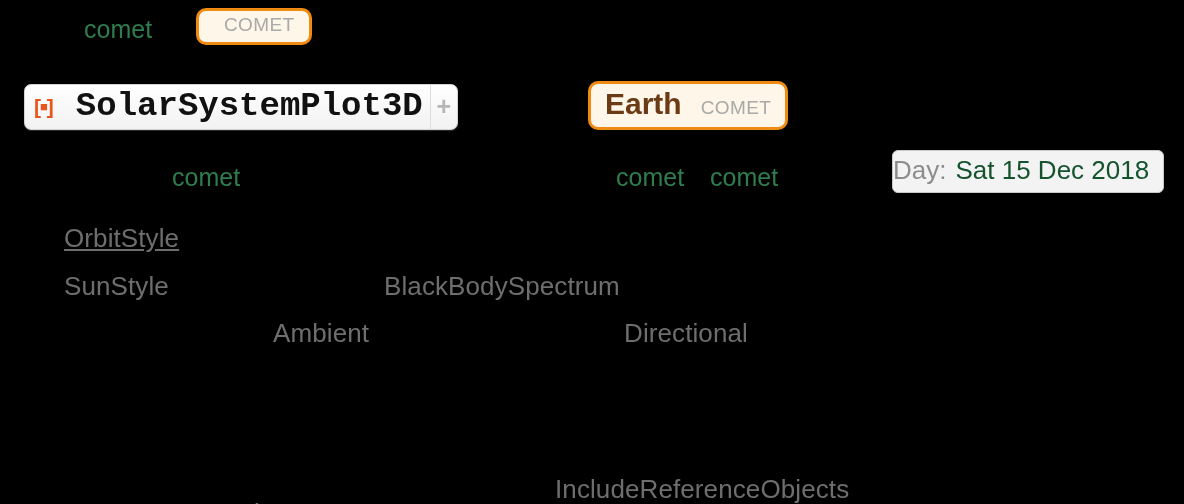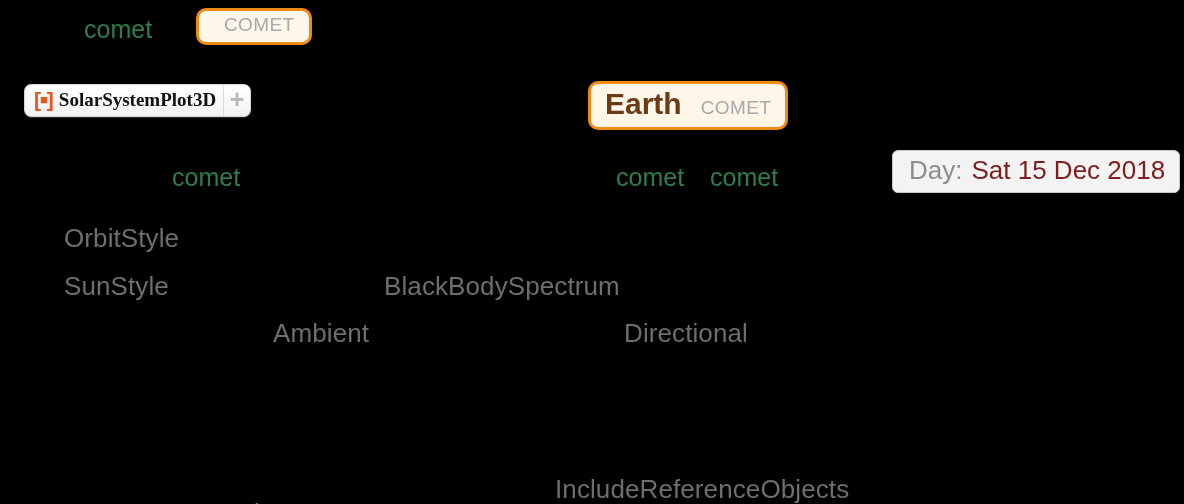--- a/index.html
+++ b/index.html
@@ -96,23 +96,24 @@
     font-weight: bold;
     font-family: "Liberation Sans", sans-serif;
     letter-spacing: -1px;
     line-height: 1;
     position: relative;
     top: 0px;
   }
   .rfbutton .rflabel {
     color: #111111;
     font-weight: bold;
-    font-size: 19px;
-    font-family: Liberation Serif, serif;
-    line-height: 1;
+    font-size: 34px;
+    font-family: Liberation Mono, monospace;
+    line-height: 1;
+    margin-left: 17px;
   }
   .rfbutton .rfplus {
     display: flex;
     align-items: center;
     justify-content: center;
     width: 26px;
     border-left: 1px solid #dcdcdc;
     color: #b6b6b6;
     font-size: 25px;
     font-weight: bold;
@@ -122,31 +123,31 @@
   }
 
   
   .datebox {
     position: absolute;
     display: inline-flex;
     align-items: baseline;
     background: #f3f3f3;
     border: 1px solid #c9c9c9;
     border-radius: 6px;
-    padding: 6px 14px 9px 16px;
+    padding: 6px 14px 9px 0;
     box-sizing: border-box;
   }
   .datebox .dlabel {
     color: #8d8d8d;
     font-size: 26px;
     font-family: "Liberation Sans", sans-serif;
     line-height: 1;
   }
   .datebox .dvalue {
-    color: #7f1d1d;
+    color: #14532d;
     font-size: 26px;
     font-family: "Liberation Sans", sans-serif;
     margin-left: 9px;
     line-height: 1;
   }
 </style>
 </head>
 <body>
 
 <div class="canvas">
@@ -174,21 +175,21 @@
 
   <span class="tok var" style="left:616px; top:165px;">comet</span>
 
   <span class="tok var" style="left:710px; top:165px;">comet</span>
 
   <div class="datebox" style="left:892px; top:150px;">
     <span class="dlabel">Day:</span>
     <span class="dvalue">Sat 15 Dec 2018</span>
   </div>
 
-  <span class="tok sym" style="left:64px; top:225px;">OrbitStyle</span>
+  <span class="tok sym" style="left:64px; top:225px;text-decoration:underline;">OrbitStyle</span>
 
   <span class="tok sym" style="left:64px; top:273px;">SunStyle</span>
 
   <span class="tok sym" style="left:384px; top:273px;">BlackBodySpectrum</span>
 
   <span class="tok sym" style="left:273px; top:320px;">Ambient</span>
 
   <span class="tok sym" style="left:624px; top:320px;">Directional</span>
 
   <span class="tok sym" style="left:222px; top:464px;margin-top:36px;">Point</span>

